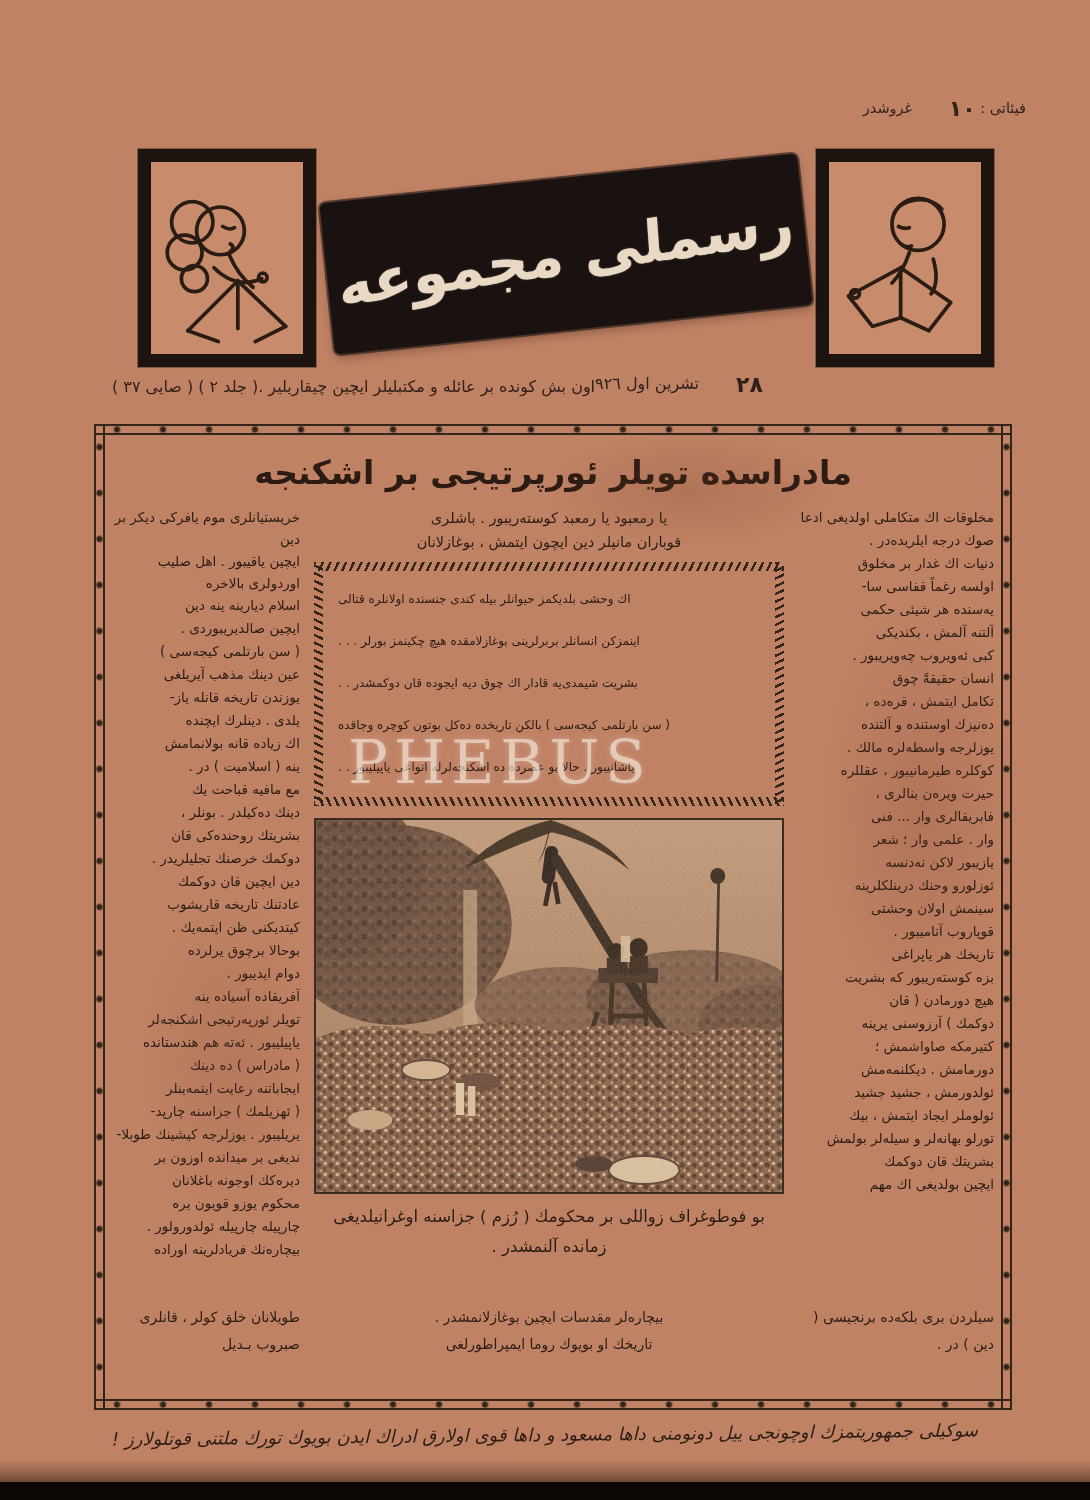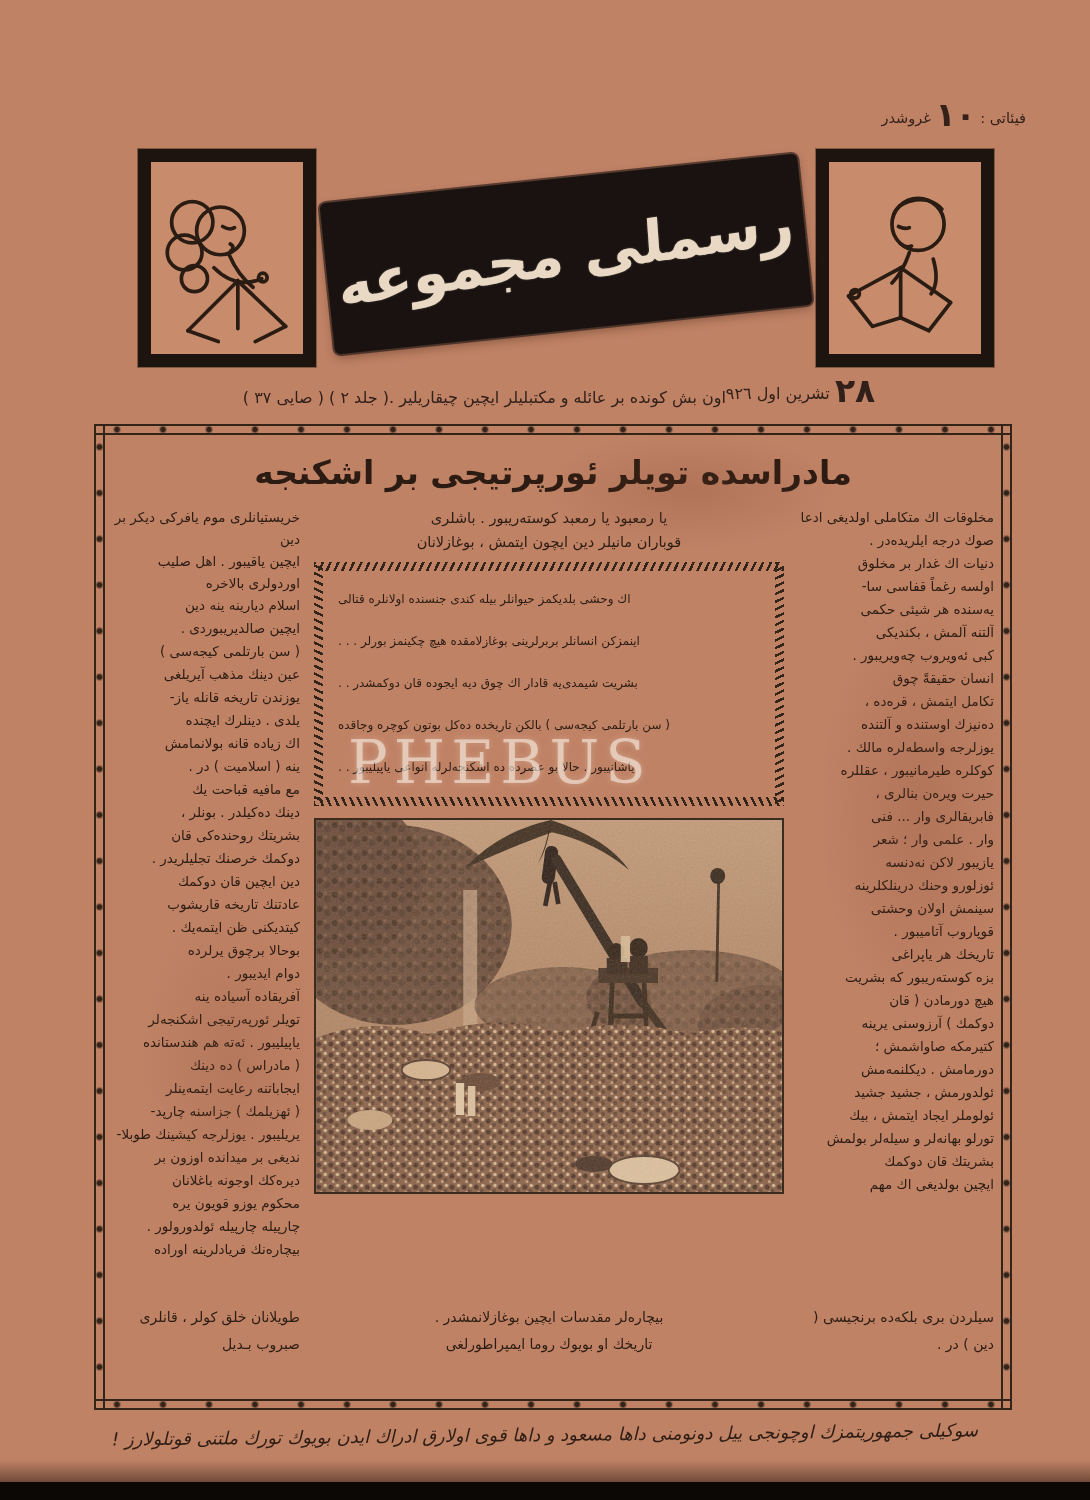--- a/index.html
+++ b/index.html
@@ -21,41 +21,41 @@
   .bottom-fade{position:absolute;left:0;right:0;bottom:14px;height:26px;
     background:linear-gradient(transparent, rgba(20,10,6,.55));}
 
   
   .top-line{position:absolute;top:98px;left:72px;right:64px;display:flex;
     justify-content:space-between;align-items:flex-end;direction:rtl;font-size:14.5px;
     color:#33211a;}
   .top-line .pub{letter-spacing:.3px;}
   .top-line .pub b{font-weight:bold;}
   .price{white-space:nowrap;}
-  .big-digit{font-size:33px;font-weight:bold;line-height:1;vertical-align:-3px;}
+  .big-digit{font-size:22px;font-weight:bold;line-height:1;vertical-align:-3px;margin-left:32px;}
 
   
   .masthead{position:absolute;top:152px;left:138px;right:96px;height:212px;
     display:flex;justify-content:space-between;align-items:center;}
   .figure-box{width:152px;height:192px;border:13px solid #1d1410;background:rgba(222,170,134,.25);
     flex:0 0 auto;box-shadow:0 0 0 1px rgba(40,24,16,.4);}
   .figure-box svg{width:100%;height:100%;}
   .mast-center{position:relative;flex:1;height:100%;margin:0 4px;}
   .wreath{position:absolute;inset:-6px 0 0 0;width:100%;height:110%;}
   .title-box{position:absolute;left:50%;top:26px;transform:translateX(-50%) rotate(-6deg);
     width:480px;height:152px;background:#191210;border-radius:6px;
     display:flex;align-items:center;justify-content:center;
     box-shadow:0 0 0 2px rgba(25,18,16,.6), 0 4px 10px rgba(40,20,10,.35);}
   .title-box .title{color:#e9d9c4;font-size:58px;font-weight:bold;direction:rtl;
     transform:rotate(-2deg) skewX(-4deg);text-shadow:0 0 2px rgba(255,240,220,.35);
     font-family:"DejaVu Sans",sans-serif;}
 
   
   .issue-line{position:absolute;top:374px;left:112px;right:84px;display:flex;
-    justify-content:center;align-items:flex-end;font-size:16px;direction:ltr;color:#31201a;}
+    justify-content:flex-start;align-items:flex-end;font-size:16px;direction:ltr;color:#31201a;}
   .issue-line .freq{direction:rtl;}
   .issue-line .date{direction:rtl;white-space:nowrap;}
 
   
   .frame{position:absolute;top:424px;left:94px;width:918px;height:986px;
     padding:20px 18px 10px;box-sizing:border-box;}
   .orn{position:absolute;z-index:5;}
   .orn-top{top:0;left:0;right:0;height:11px;}
   .orn-bottom{bottom:0;left:0;right:0;height:11px;}
   .orn-h{background:
@@ -361,20 +361,24 @@
             <ellipse cx="352" cy="350" rx="38" ry="14" fill="#dcc09c" stroke="#5a4030" stroke-width="2"></ellipse>
             <ellipse cx="298" cy="344" rx="20" ry="8" fill="#50382a"></ellipse>
             <ellipse cx="58" cy="300" rx="24" ry="10" fill="#c9a57f"></ellipse>
             <rect x="150" y="263" width="9" height="32" fill="#e2c8a4"></rect>
             <rect x="163" y="266" width="8" height="30" fill="#dcc09c"></rect>
 
             <rect width="500" height="372" filter="url(#grain)" opacity=".2"></rect>
           </svg>
         </div>
 
+        <div class="caption" dir="rtl">
+            <div class="ln">بو فوطوغراف زواللى بر محكومك ( رُزم ) جزاسنه اوغرانيلديغى</div>
+            <div class="ln">زمانده آلنمشدر .</div>
+          </div>
       </div>
 
       <div class="col col-left" dir="rtl">
           <div class="ln">خريستيانلرى موم يافركى ديكر بر دين</div>
           <div class="ln">ايچين ياقيبور . اهل صليب اوردولرى بالاخره</div>
           <div class="ln">اسلام ديارينه ينه دين</div>
           <div class="ln">ايچين صالديريبوردى .</div>
           <div class="ln">( سن بارتلمى كيجه‌سى )</div>
           <div class="ln">عين دينك مذهب آيريلغى</div>
           <div class="ln">يوزندن تاريخه قانله ياز-</div>

